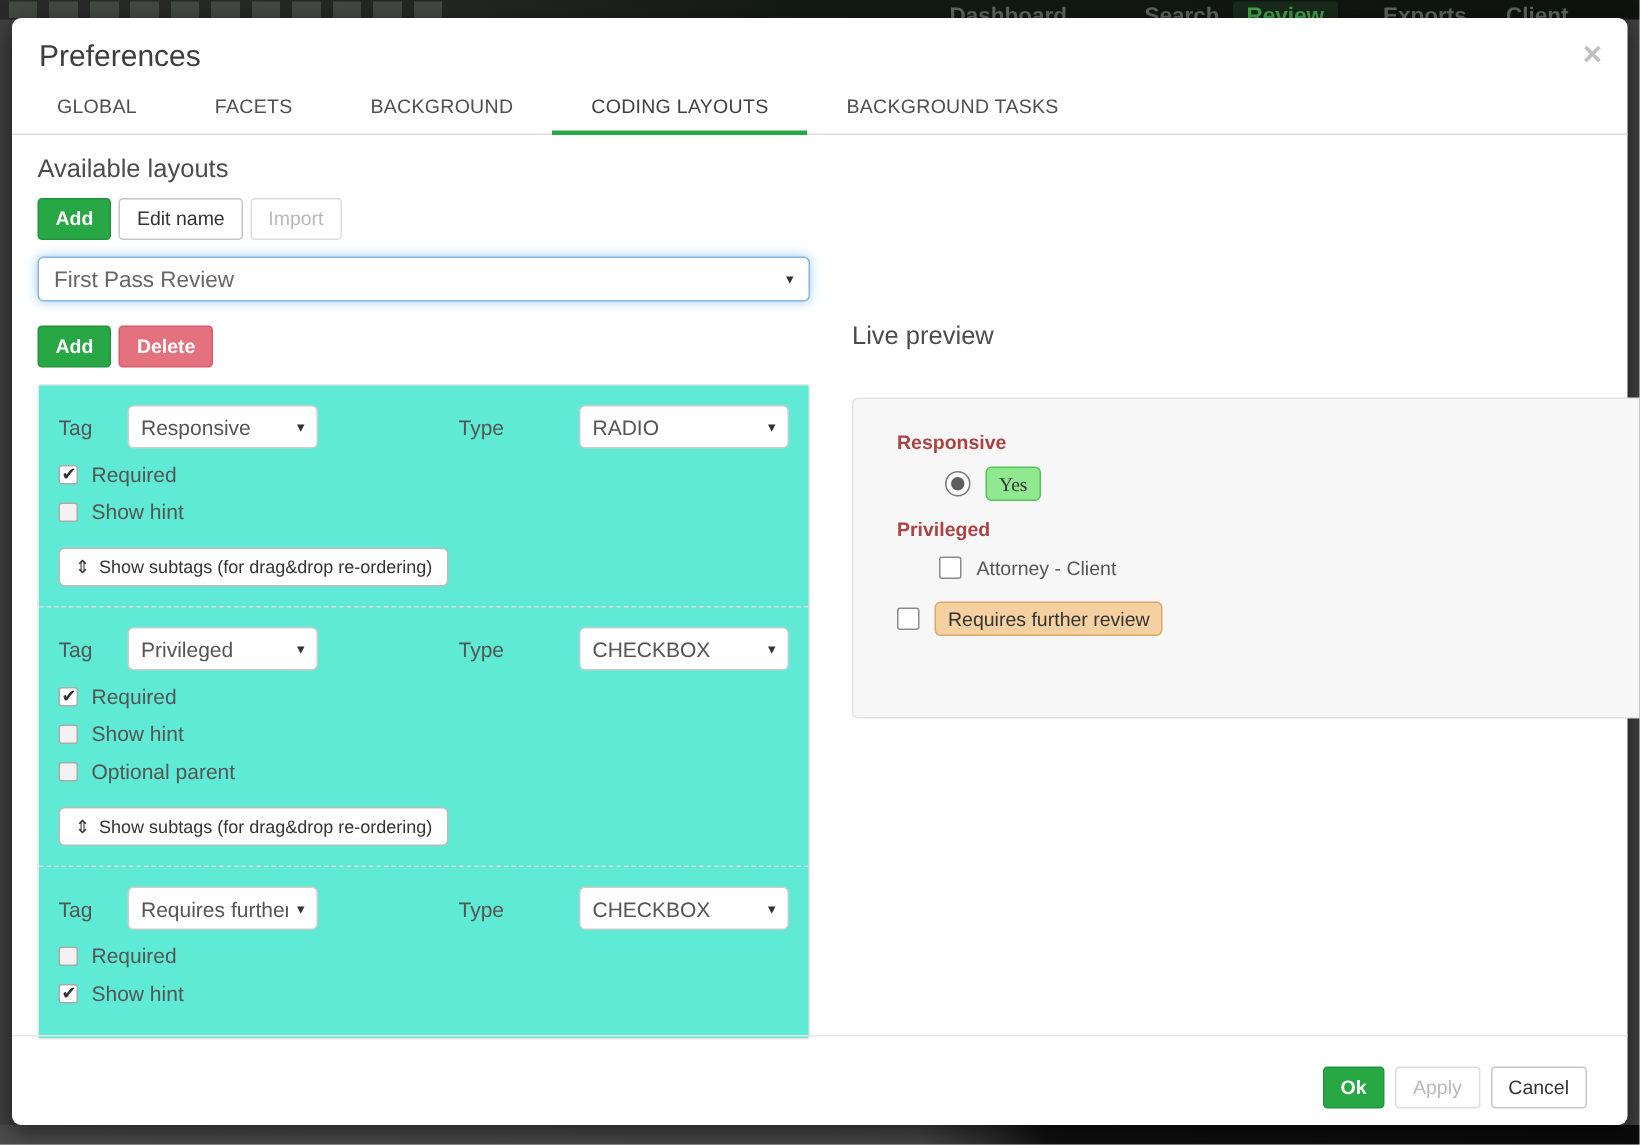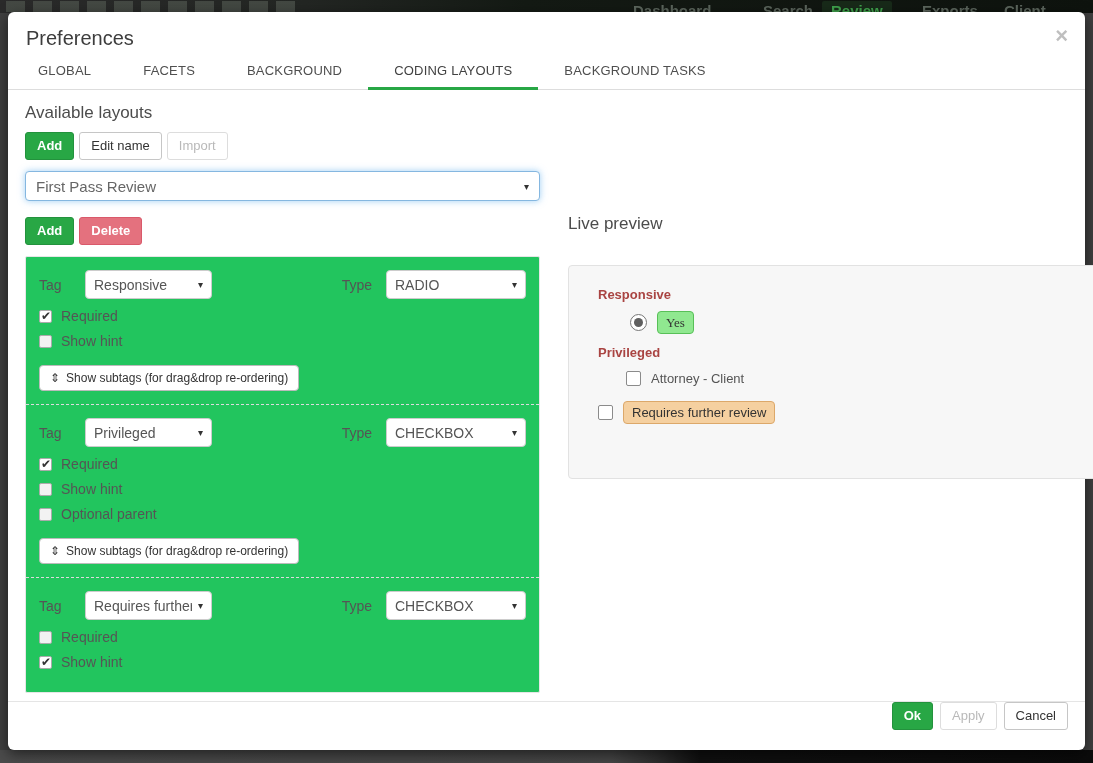--- a/index.html
+++ b/index.html
@@ -38,27 +38,27 @@
     background:#fff; line-height:16px; white-space:nowrap; }
   .btn-green    { background:#28a745; border-color:#23923d; color:#fff; font-weight:bold; }
   .btn-default  { border-color:#c6c6c6; color:#333; }
   .btn-disabled { border-color:#ddd; color:#b9b9b9; }
   .btn-pink     { background:#e4717e; border-color:#d9596a; color:#fff; font-weight:bold; }
   .layout-select { height:30px; border:1px solid #85b7e0; border-radius:4px; background:#fff;
     box-shadow:0 0 7px rgba(82,168,236,.55); display:flex; align-items:center;
     padding:0 10px; color:#666; font-size:15px; margin-bottom:16px; }
   .caret { margin-left:auto; font-size:10px; color:#333; }
   
-  .fields-panel { border:1px solid #e6e6e6; background:#22c55e; border-radius:2px; }
+  .fields-panel { border:1px solid #e6e6e6; background:#5eead4; border-radius:2px; }
   .fgroup { padding:9px 13px 13px; }
   .fgroup + .fgroup { border-top:1px dashed #dcdcdc; }
   .frow { display:flex; align-items:center; margin:4px 0 9px; }
   .flabel { font-size:14px; color:#555; width:33px; flex:none; }
   .fsel { height:29px; border:1px solid #ccc; border-radius:4px; background:#fff;
-    display:flex; align-items:center; padding:0 8px; font-size:14px; color:#555; }
+    display:flex; align-items:center; padding:0 8px; font-size:14px; color:#555;margin-left:36px; }
   .fsel .val { flex:1; white-space:nowrap; overflow:hidden; }
   .fsel .caret { margin-left:6px; }
   .fsel.tag  { width:127px; margin-left:13px; }
   .flabel.type { margin-left:auto; width:auto; padding-right:14px; }
   .fsel.type { width:140px; }
   .crow { display:flex; align-items:center; gap:9px; margin:9px 0; font-size:14px; color:#555; }
   .cb { width:13px; height:13px; border:1px solid #ababab; background:#f2f2f2;
     border-radius:2px; position:relative; flex:none; }
   .cb[data-checked="true"] { background:#fff; }
   .cb[data-checked="true"]::after { content:"✔"; position:absolute; left:1px; top:-2px;
@@ -83,23 +83,23 @@
   .badge-tan   { background:#f5d0a0; border-color:#dca86a; }
   .pv-check { display:flex; align-items:center; gap:10px; margin:11px 0 11px 41px;
     font-size:13px; color:#555; }
   .pvcb { width:15px; height:15px; border:1px solid #8b8b8b; border-radius:2px;
     background:#fff; flex:none; }
   .pv-final { display:flex; align-items:center; gap:10px; margin:15px 0 2px 13px; }
   .info { margin-left:auto; margin-right:8px; width:15px; height:15px; border-radius:50%;
     background:#262626; color:#fff; font-size:11px; font-weight:bold; display:flex;
     align-items:center; justify-content:center; font-family:"Liberation Serif", serif; }
   
-  .m-footer { position:absolute; left:0; right:0; bottom:0; height:49px;
-    border-top:1px solid #e5e5e5; display:flex; align-items:flex-start;
-    justify-content:flex-end; gap:7px; padding-right:17px; }
+  .m-footer { position:absolute; left:0; right:0; bottom:11px; height:49px;
+    border-top:1px solid #e5e5e5; display:flex; align-items:flex-end;
+    justify-content:flex-end; gap:7px; padding-right:27px; }
 </style>
 </head>
 <body>
 
 <div class="topnav">
   <div class="brand-shape"></div>
   <span class="nav-item" style="left:633px">Dashboard</span>
   <span class="nav-item" style="left:763px">Search</span>
   <span class="nav-item active" style="left:822px">Review</span>
   <span class="nav-item" style="left:922px">Exports</span>

